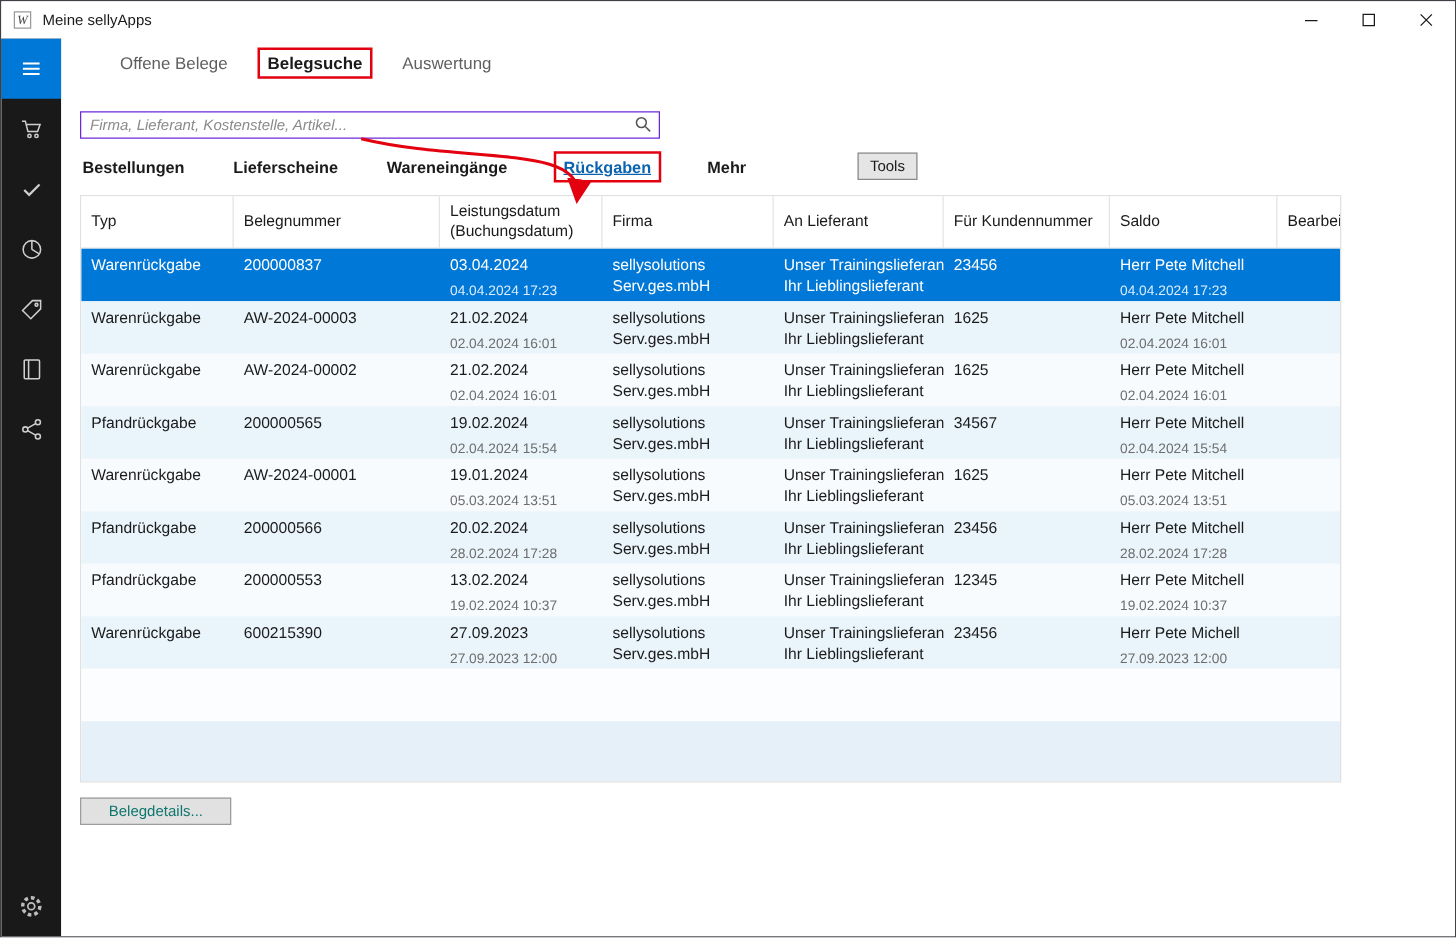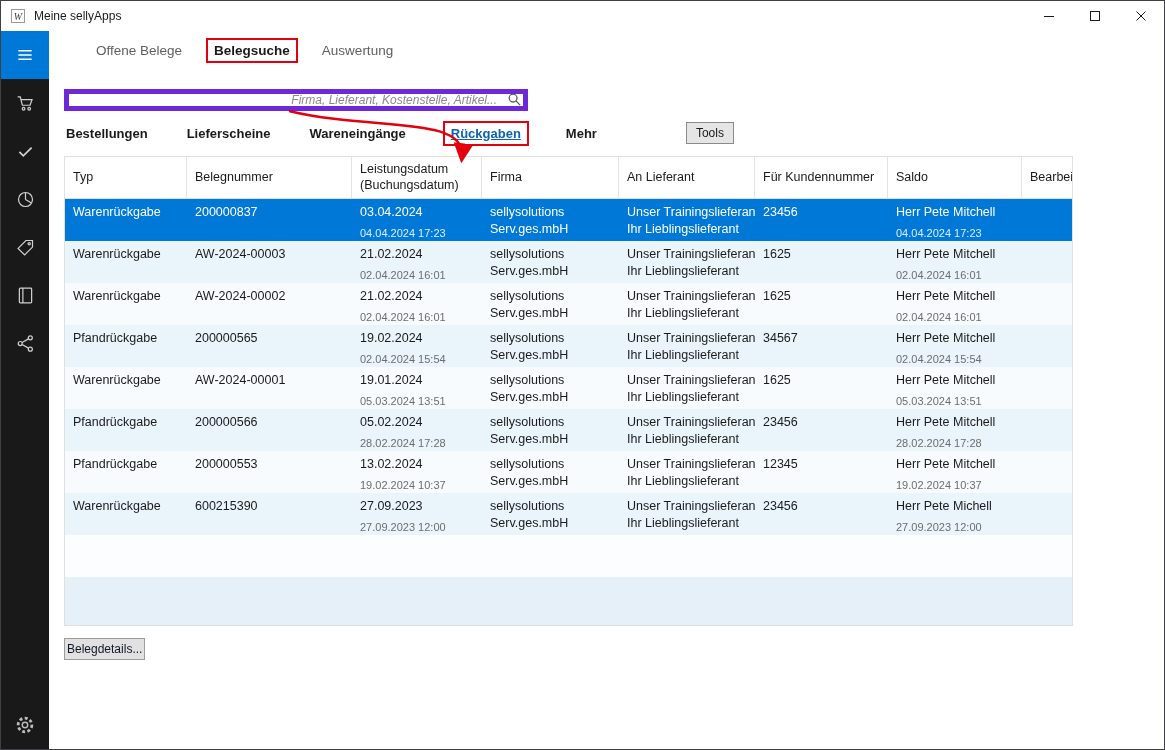--- a/index.html
+++ b/index.html
@@ -60,23 +60,23 @@
 
   
   .tabs { display: flex; align-items: center; margin-left: 37px; gap: 14px; height: 38px; }
   .tab { font-size: 13.5px; color: #5f5f5f; padding: 5px 8px; border: 2px solid transparent; }
   .tab.active { color: #1a1a1a; font-weight: bold; }
   .tab.annotated { border-color: #e3000f; padding: 3px 6px; }
 
   
   .search-row { position: relative; margin: 20px 0 0 15px; width: 464px; height: 22px; }
   .search-input {
-    width: 100%; height: 22px; border: 5px solid #6d28d9; background: #fff;
+    width: 100%; height: 22px; border: 1px solid #6d28d9; background: #fff;
     padding: 2px 26px 2px 7px; font-size: 12px; font-family: "Liberation Sans", sans-serif;
-    outline: none; color: #1a1a1a; text-align: right;
+    outline: none; color: #1a1a1a;
   }
   .search-input::placeholder { font-style: italic; color: #8a8a8a; }
   .search-icon { position: absolute; right: 6px; top: 3px; }
 
   
   .subtabs { display: flex; align-items: center; margin: 8px 0 0 15px; gap: 35px; height: 28px; }
   .subtab { font-size: 13px; font-weight: 600; color: #1a1a1a; padding: 5px 0; border: 2px solid transparent; }
   .subtab.selected { color: #0b62ad; text-decoration: underline; }
   .subtab.annotated { border-color: #e3000f; padding: 3px 6px; }
   .tools-btn {
@@ -110,22 +110,22 @@
   .cell .sub { display: block; font-size: 11px; color: #6d6d6d; margin-top: 6px; }
   .cell .tight { display: block; font-size: 12.5px; margin-top: 1px; }
   .cell.saldo { display: flex; align-items: flex-end; justify-content: flex-end; padding-bottom: 0; }
   .trow.selected .cell { color: #fff; }
   .trow.selected .cell .sub { color: #dcedff; }
   .filler-a { height: 42px; flex: 0 0 42px; background: #fbfdfe; }
   .filler-b { flex: 1; background: #e6f0f9; }
 
   
   .details-btn {
-    margin: 12px 0 0 15px; font-size: 12px; color: #0f172a;
-    background: #e1e1e1; border: 1px solid #9c9c9c; padding: 3px 2px;
+    margin: 12px 0 0 15px; font-size: 12px; color: #0f766e;
+    background: #e1e1e1; border: 1px solid #9c9c9c; padding: 3px 22px;
     font-family: "Liberation Sans", sans-serif;
   }
 
   
   .annotation-arrow {
     position: absolute; left: 0; top: 0; width: 1115px; height: 720px;
     pointer-events: none; z-index: 50;
   }
 </style>
 </head>
@@ -394,21 +394,21 @@
     </div>
     <div class="cell saldo">
                 <span>111,00</span>
               </div>
   </div>
 
   <div class="trow">
     <div class="cell"><span>Pfandrückgabe</span></div>
     <div class="cell"><span>200000566</span></div>
     <div class="cell">
-      <span>05.02.2024</span>
+      <span>20.02.2024</span>
       <span class="sub">28.02.2024 17:28</span>
     </div>
     <div class="cell">
       <span>sellysolutions</span>
       <span class="tight">Serv.ges.mbH</span>
     </div>
     <div class="cell">
       <span>Unser Trainingslieferant</span>
       <span class="tight">Ihr Lieblingslieferant</span>
     </div>

